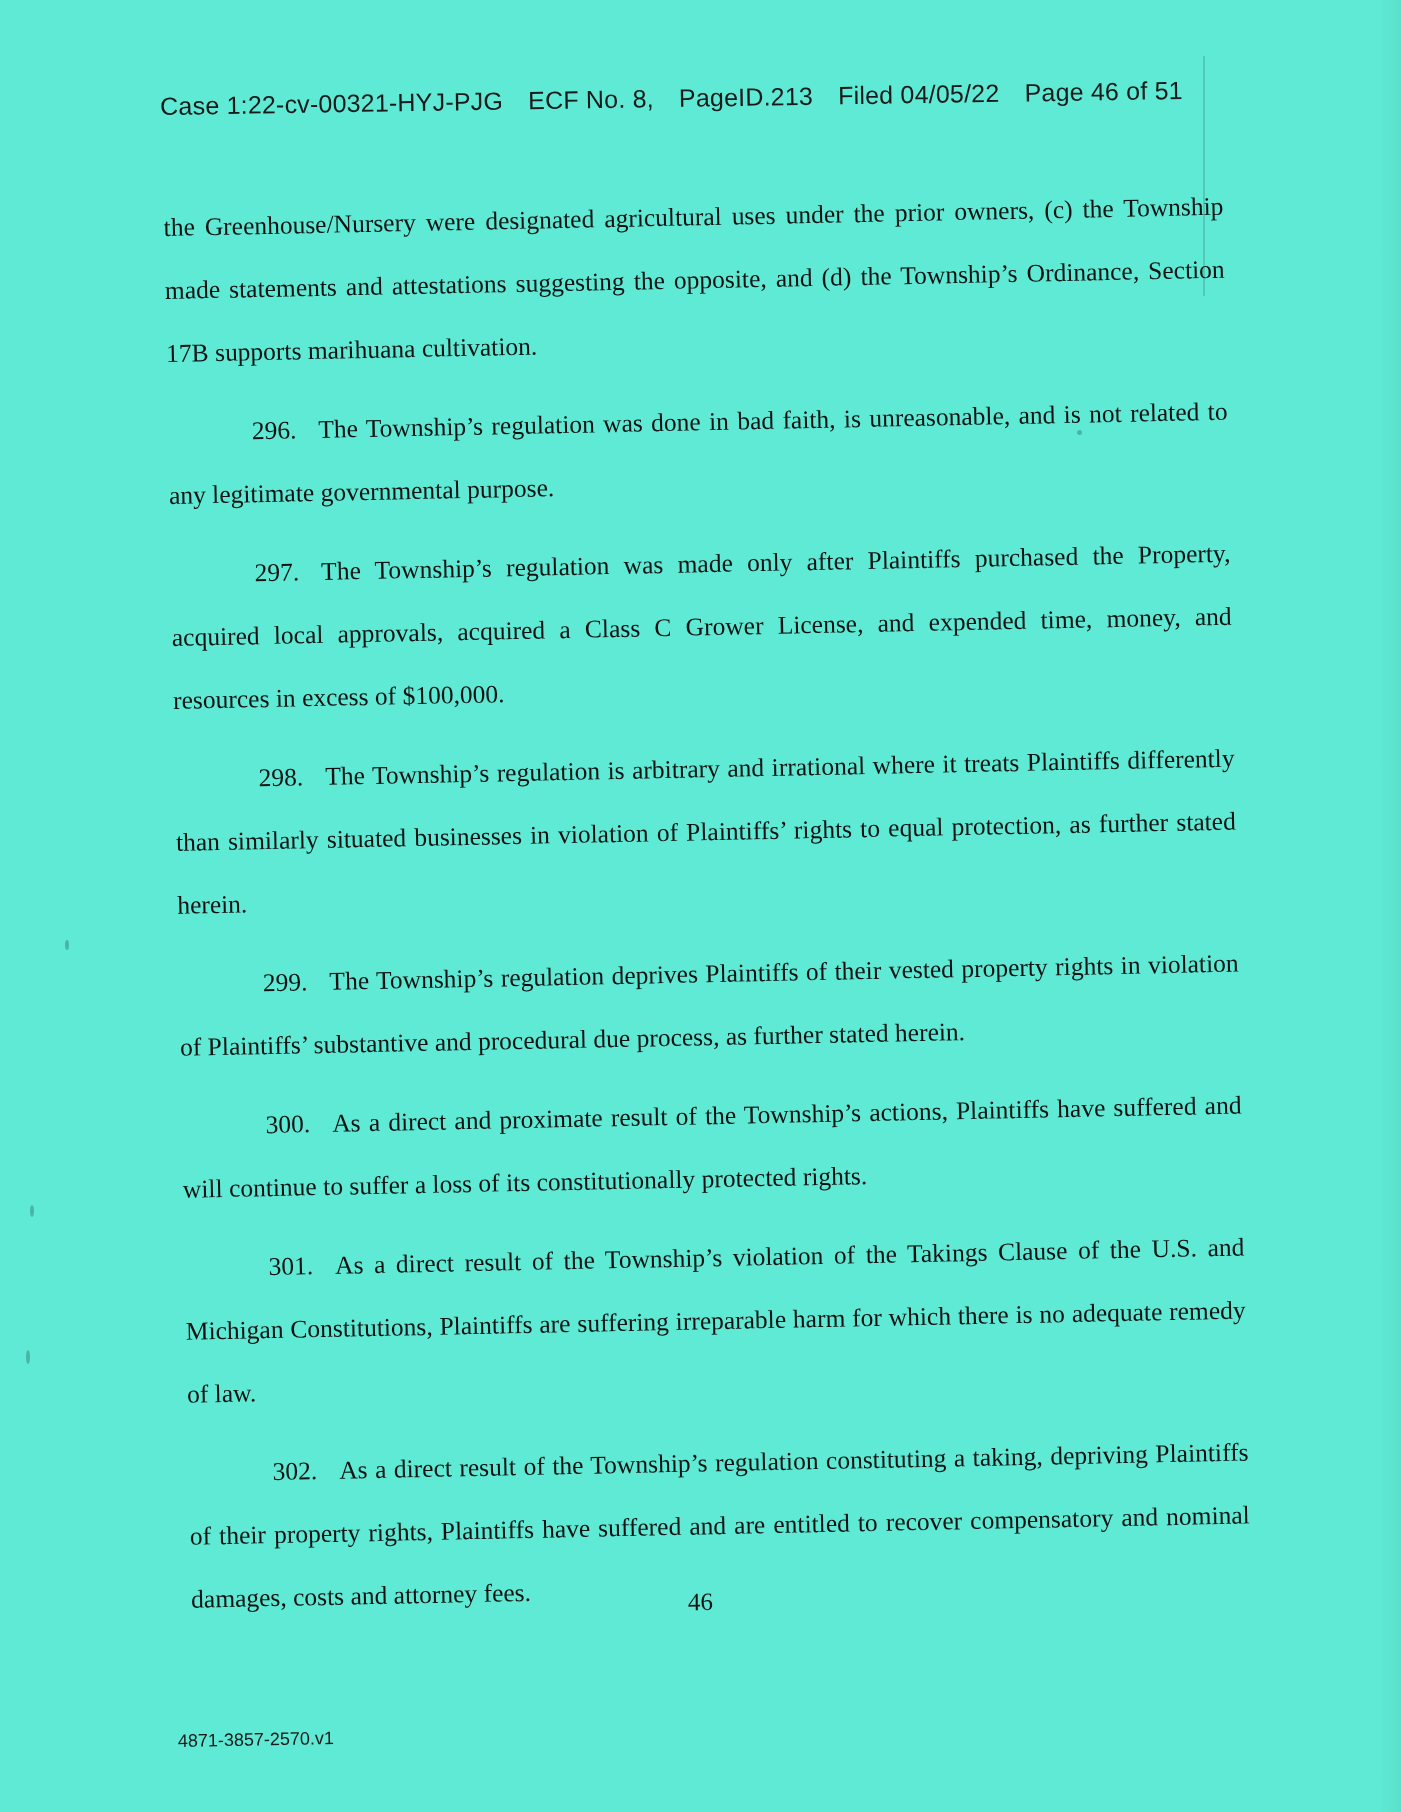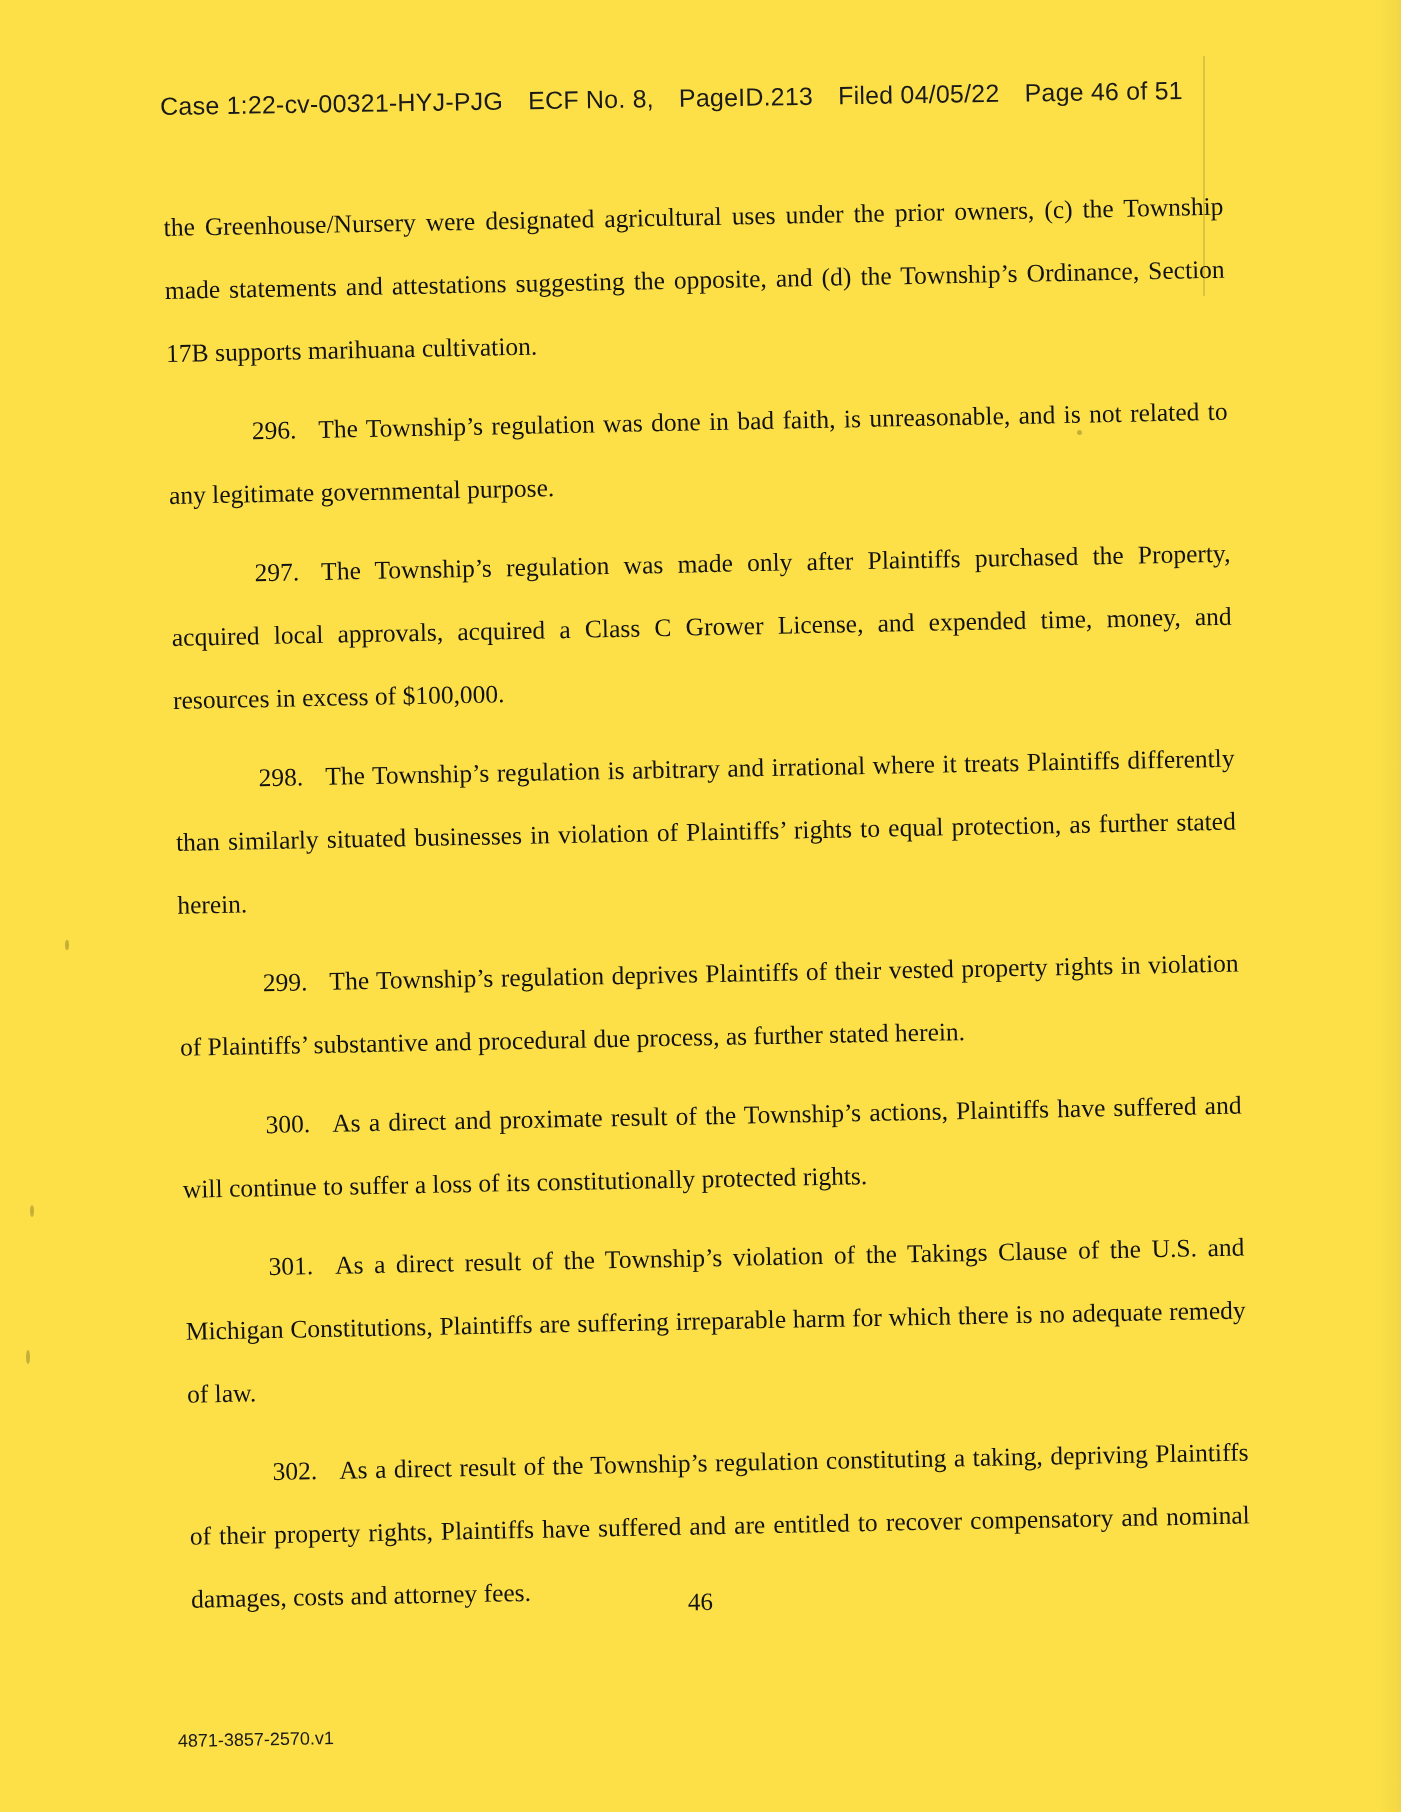--- a/index.html
+++ b/index.html
@@ -8,21 +8,21 @@
     background: #ffffff;
   }
   body {
     font-family: "Liberation Serif", serif;
     color: #111111;
   }
   .page {
     position: relative;
     width: 1401px;
     height: 1812px;
-    background: #fde047;
+    background: #5eead4;
     overflow: hidden;
     box-sizing: border-box;
   }
   
   .scan-edge-right {
     position: absolute;
     top: 0;
     right: 0;
     width: 22px;
     height: 100%;

